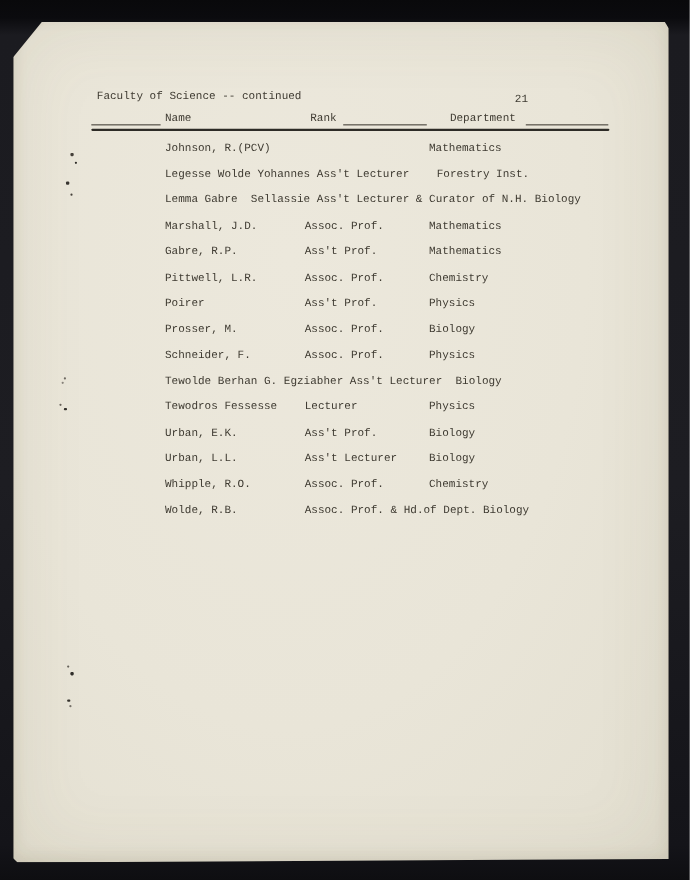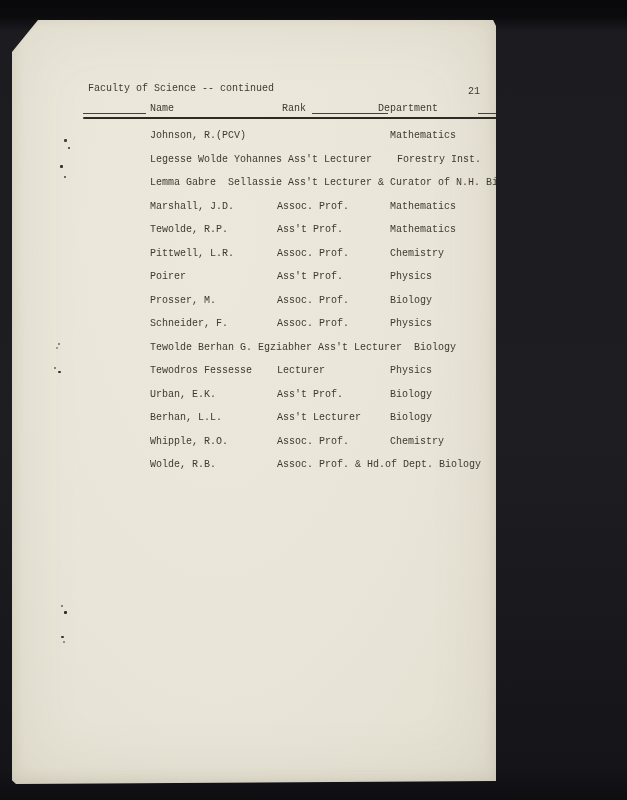--- a/index.html
+++ b/index.html
@@ -2,37 +2,37 @@
 <html><head>
 <meta charset="utf-8">
 <style>
   html,body{margin:0;padding:0;}
   body{
     width:627px;height:800px;overflow:hidden;position:relative;
     background:linear-gradient(180deg,#09090b 0%,#0b0b0e 2%,#1b1b20 4%,#1d1d22 55%,#141419 96%,#0e0e11 100%);
     font-family:"Liberation Mono","DejaVu Sans Mono",monospace;
   }
   .paper{
-    position:absolute;left:12px;top:20px;width:484px;height:764px;
+    position:absolute;left:12px;top:20px;width:596px;height:764px;
     background:radial-gradient(ellipse at 42% 28%,#ece8dc 0%,#e9e5d8 55%,#e5e1d3 85%,#e2ded0 100%);
     clip-path:polygon(26px 0,99.4% 0,100% 6px,100% 99.6%,4px 100%,0 99.5%,0 32px);
     box-shadow:inset 0 0 70px rgba(110,95,60,0.10), inset 0 -4px 14px rgba(80,70,45,0.12);
   }
   .cornershade{
     position:absolute;left:-2px;top:-2px;width:30px;height:36px;
     background:linear-gradient(135deg,rgba(120,110,85,0.25) 0%,rgba(120,110,85,0) 55%);
     pointer-events:none;
   }
   .txt{position:absolute;font-size:10px;line-height:12px;color:#3e3a31;white-space:pre;}
   .title{left:76px;top:63px;}
   .pagenum{left:456px;top:66px;}
   .colhead{top:83px;}
   .ch-name{left:138px;}
   .ch-rank{left:270px;}
-  .ch-dept{left:366px;}
+  .ch-dept{left:397px;}
   .uscore{position:absolute;top:93px;height:1px;background:#46423a;}
   .us1{left:71px;width:63px;}
   .us2{left:300px;width:76px;}
   .us3{left:466px;width:75px;}
   .rule{position:absolute;left:71px;top:97px;width:471px;height:2px;background:#2d2b26;border-radius:1px;}
   .rows{position:absolute;left:138px;top:110px;right:8px;}
   .row{position:relative;height:23.53px;font-size:10px;line-height:12px;color:#3e3a31;white-space:pre;}
   .row span{display:inline-block;vertical-align:top;}
   .cn{width:127px;}
   .cr{width:113px;}
@@ -60,29 +60,29 @@
   <div class="uscore us1"></div>
   <div class="uscore us2"></div>
   <div class="uscore us3"></div>
   <div class="rule"></div>
 
   <div class="rows">
     <div class="row"><span class="cn">Johnson, R.(PCV)</span><span class="cr"></span><span class="cd">Mathematics</span></div>
     <div class="row flow-rank"><span class="cn">Legesse Wolde Yohannes</span><span class="cr">Ass't Lecturer</span><span class="cd">Forestry Inst.</span></div>
     <div class="row flow-all"><span class="cn">Lemma Gabre  Sellassie</span><span class="cr">Ass't Lecturer &amp; Curator of N.H.</span><span class="cd">Biology</span></div>
     <div class="row"><span class="cn">Marshall, J.D.</span><span class="cr">Assoc. Prof.</span><span class="cd">Mathematics</span></div>
-    <div class="row"><span class="cn">Tewolde, R.P.</span><span class="cr">Ass't Prof.</span><span class="cd">Mathematics</span></div>
+    <div class="row"><span class="cn">Gabre, R.P.</span><span class="cr">Ass't Prof.</span><span class="cd">Mathematics</span></div>
     <div class="row"><span class="cn">Pittwell, L.R.</span><span class="cr">Assoc. Prof.</span><span class="cd">Chemistry</span></div>
     <div class="row"><span class="cn">Poirer</span><span class="cr">Ass't Prof.</span><span class="cd">Physics</span></div>
     <div class="row"><span class="cn">Prosser, M.</span><span class="cr">Assoc. Prof.</span><span class="cd">Biology</span></div>
     <div class="row"><span class="cn">Schneider, F.</span><span class="cr">Assoc. Prof.</span><span class="cd">Physics</span></div>
     <div class="row flow-all g2"><span class="cn">Tewolde Berhan G. Egziabher</span><span class="cr">Ass't Lecturer</span><span class="cd">Biology</span></div>
     <div class="row"><span class="cn">Tewodros Fessesse</span><span class="cr">Lecturer</span><span class="cd">Physics</span></div>
     <div class="row"><span class="cn">Urban, E.K.</span><span class="cr">Ass't Prof.</span><span class="cd">Biology</span></div>
-    <div class="row"><span class="cn">Berhan, L.L.</span><span class="cr">Ass't Lecturer</span><span class="cd">Biology</span></div>
+    <div class="row"><span class="cn">Urban, L.L.</span><span class="cr">Ass't Lecturer</span><span class="cd">Biology</span></div>
     <div class="row"><span class="cn">Whipple, R.O.</span><span class="cr">Assoc. Prof.</span><span class="cd">Chemistry</span></div>
     <div class="row flow-dept"><span class="cn">Wolde, R.B.</span><span class="cr">Assoc. Prof. &amp; Hd.of Dept.</span><span class="cd">Biology</span></div>
   </div>
 
   <div class="mark" style="left:52px;top:119px;width:3px;height:3px;"></div>
   <div class="mark" style="left:56px;top:127px;width:2px;height:2px;background:#2f2d29;"></div>
   <div class="mark" style="left:48px;top:145px;width:3px;height:3px;background:#37342f;"></div>
   <div class="mark" style="left:52px;top:156px;width:2px;height:2px;"></div>
   <div class="mark" style="left:46px;top:323px;width:2px;height:2px;opacity:.75;"></div>
   <div class="mark" style="left:44px;top:327px;width:2px;height:2px;opacity:.6;"></div>

